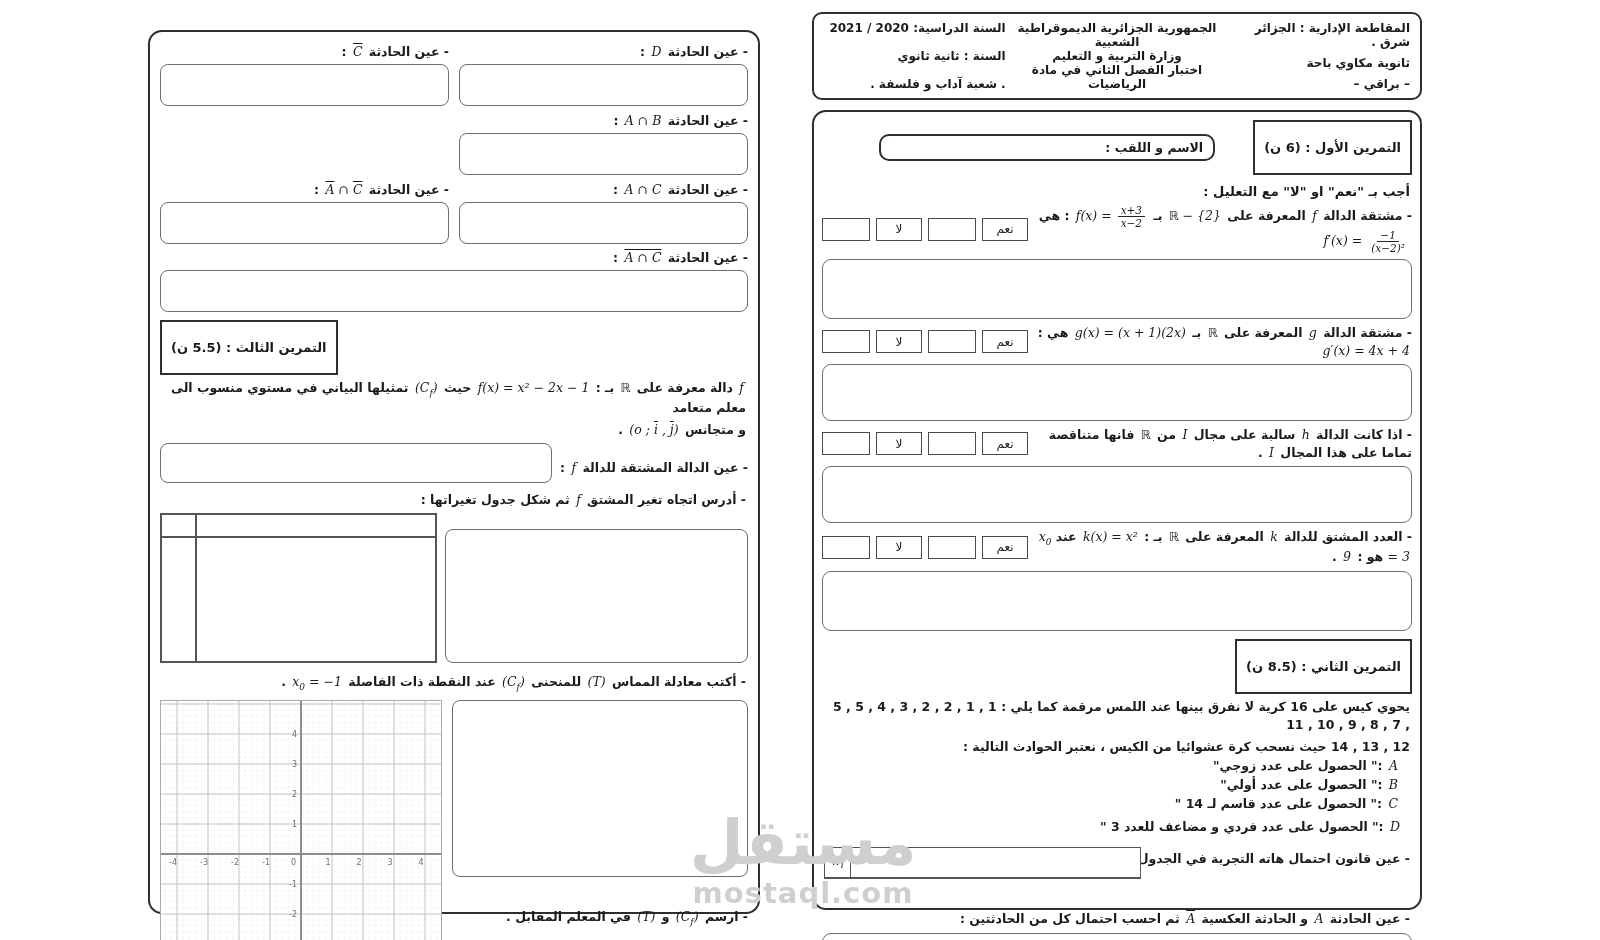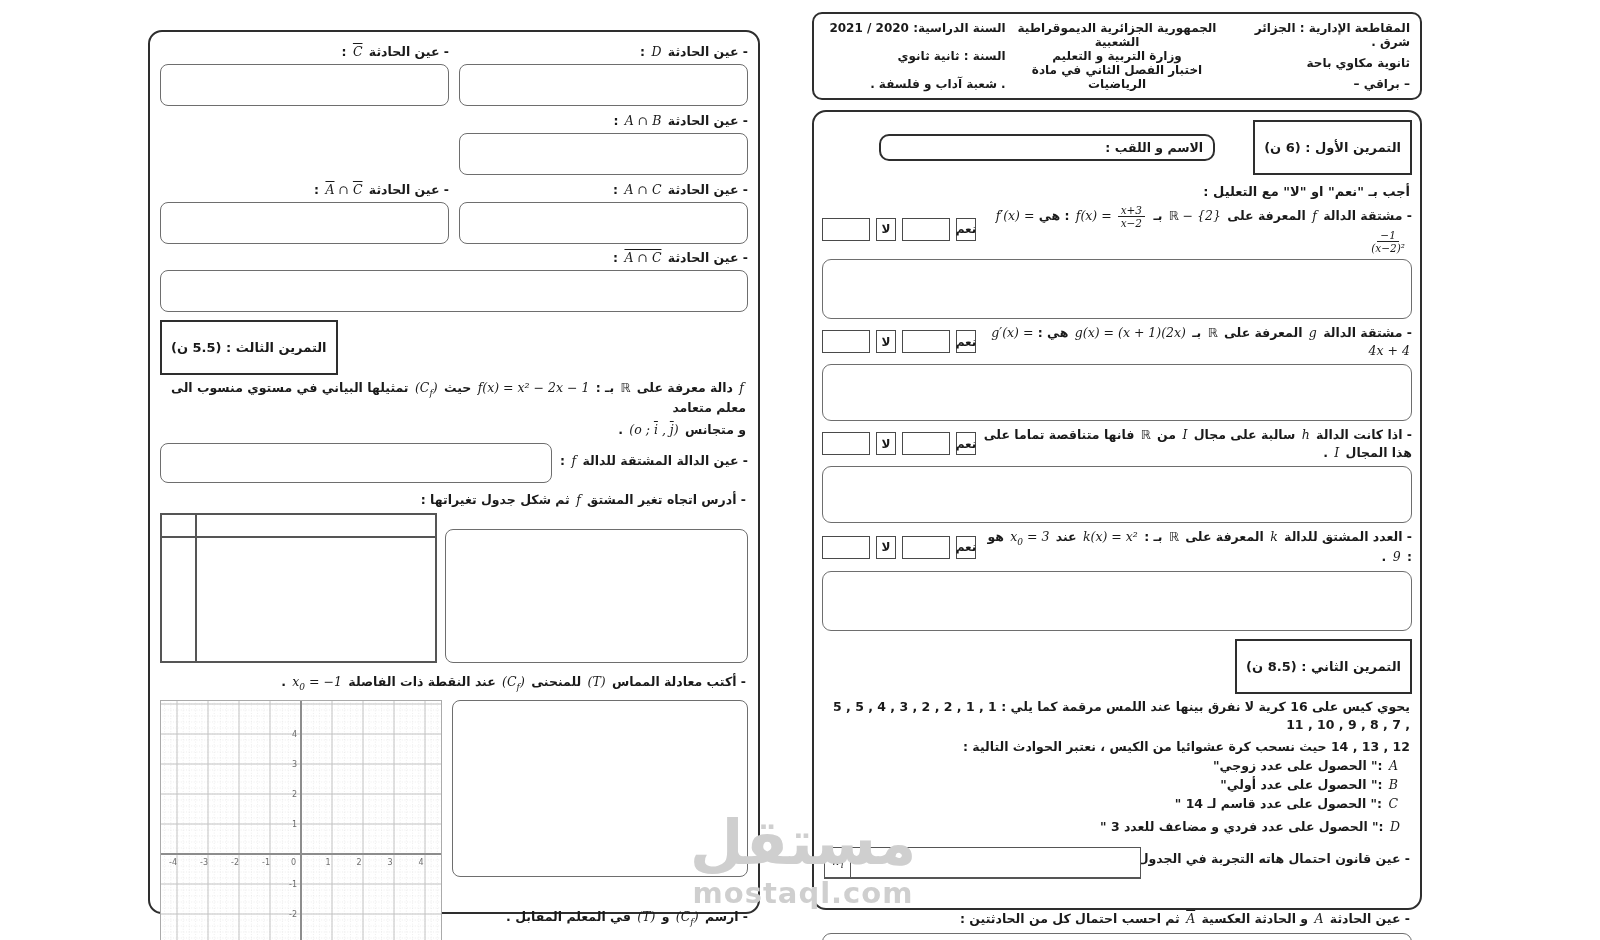--- a/index.html
+++ b/index.html
@@ -23,40 +23,40 @@
   .instr{font-weight:bold;font-size:13px;margin:9px 2px 4px;}
   .qrow{display:flex;align-items:center;gap:6px;margin-top:5px;}
   .qline{flex:1;font-size:12.5px;line-height:1.4;}
   .mtext{font-weight:bold;}
   .mmath{font-family:"DejaVu Serif","DejaVu Sans",serif;font-style:italic;font-weight:normal;padding:0 2px;unicode-bidi:isolate;}
   .mover{text-decoration:overline;}
   sub{font-size:9px;}
   .frac{display:inline-flex;flex-direction:column;align-items:center;vertical-align:middle;font-size:10.5px;line-height:1.15;padding:0 2px;}
   .frac .num{border-bottom:1px solid #222;padding:0 3px;}
   .frac .den{padding:0 3px;}
-  .anscell{width:20px;height:23px;border:1.5px solid #4a4a4a;display:flex;align-items:center;justify-content:center;font-weight:bold;font-size:12px;box-sizing:border-box;}
+  .anscell{width:46px;height:23px;border:1.5px solid #4a4a4a;display:flex;align-items:center;justify-content:center;font-weight:normal;font-size:12px;box-sizing:border-box;}
   .blankcell{width:48px;height:23px;border:1.5px solid #4a4a4a;box-sizing:border-box;background:#fff;}
   .jbox{border:1.5px solid #6e6e6e;border-radius:9px;height:55px;margin:5px 0 2px;background:#fff;}
   .events{margin:0 10px 0 0;}
   .events .para{margin-top:1px;}
   .tablewrap{position:relative;min-height:82px;margin-top:0;}
   .ptable{position:absolute;left:2px;top:29px;width:315px;border:1.5px solid #555;direction:ltr;background:#fff;}
   .prow{display:flex;height:29px;}
   .prow.first{border-bottom:1.5px solid #555;}
   .plabel{width:26px;border-right:1.5px solid #555;display:flex;align-items:center;justify-content:center;font-size:11px;box-sizing:border-box;}
   .pcell{flex:1;}
   .q-after{margin-top:10px;}
   .abox{border:1.5px solid #6e6e6e;border-radius:9px;background:#fff;}
   
   .grid2{display:grid;grid-template-columns:1fr 1fr;column-gap:10px;direction:rtl;margin-top:4px;}
   .cellbox{border:1.5px solid #6e6e6e;border-radius:8px;height:40px;margin-top:3px;background:#fff;}
   .lbl{font-size:12.5px;line-height:1.35;}
   .fullrow{margin-top:6px;}
   .ex3-title-row{text-align:left;direction:rtl;margin-top:8px;}
-  .derivrow{display:flex;align-items:flex-start;gap:8px;margin-top:4px;}
+  .derivrow{display:flex;align-items:center;gap:8px;margin-top:4px;}
   .derivrow .lbl{padding-top:10px;white-space:nowrap;}
   .derivbox{flex:1;height:38px;border:1.5px solid #6e6e6e;border-radius:8px;background:#fff;}
   .vrow{display:flex;direction:ltr;gap:8px;margin-top:4px;}
   .vtable{width:277px;height:150px;border:2px solid #555;position:relative;background:#fff;box-sizing:border-box;}
   .vtable .hline{position:absolute;left:0;right:0;top:21px;border-top:2px solid #555;}
   .vtable .vline{position:absolute;top:0;bottom:0;left:33px;border-left:2px solid #555;}
   .vbox{flex:1;height:132px;margin-top:16px;border:1.5px solid #6e6e6e;border-radius:8px;background:#fff;}
   .grow{display:flex;direction:ltr;gap:10px;margin-top:6px;}
   #graph-svg{width:282px;height:292px;display:block;background:#fff;}
   .gright{flex:1;display:flex;flex-direction:column;direction:rtl;}

